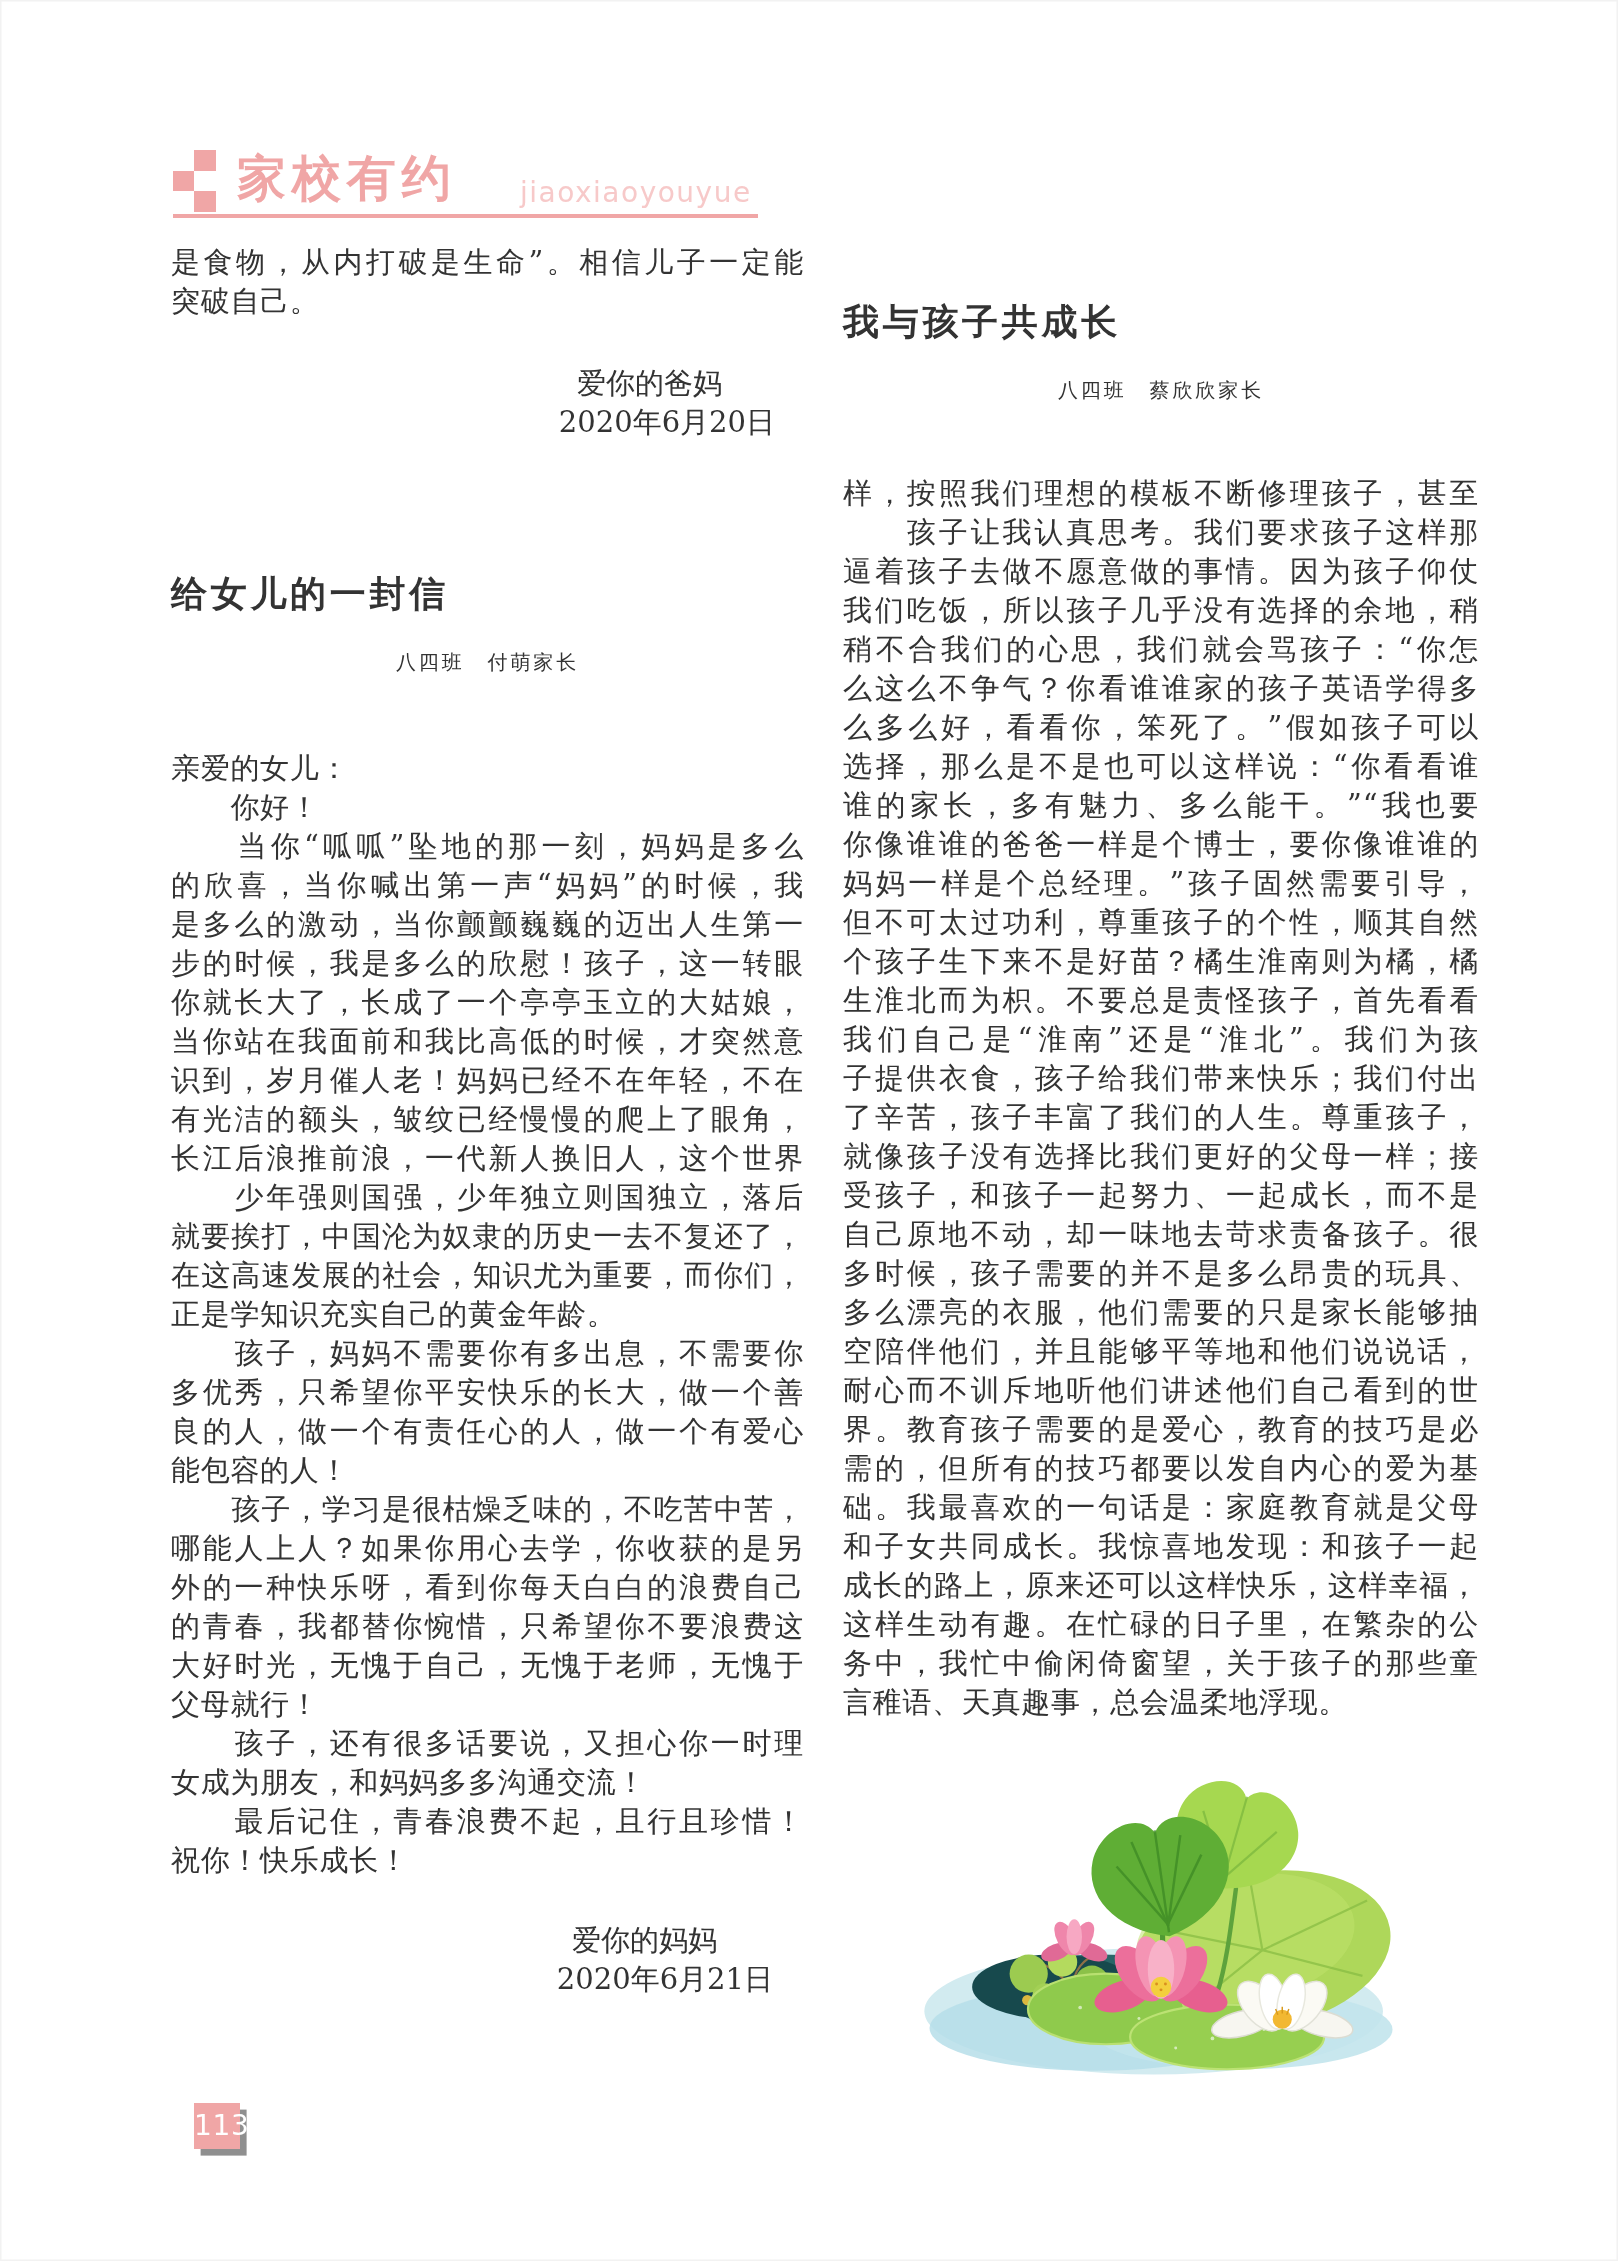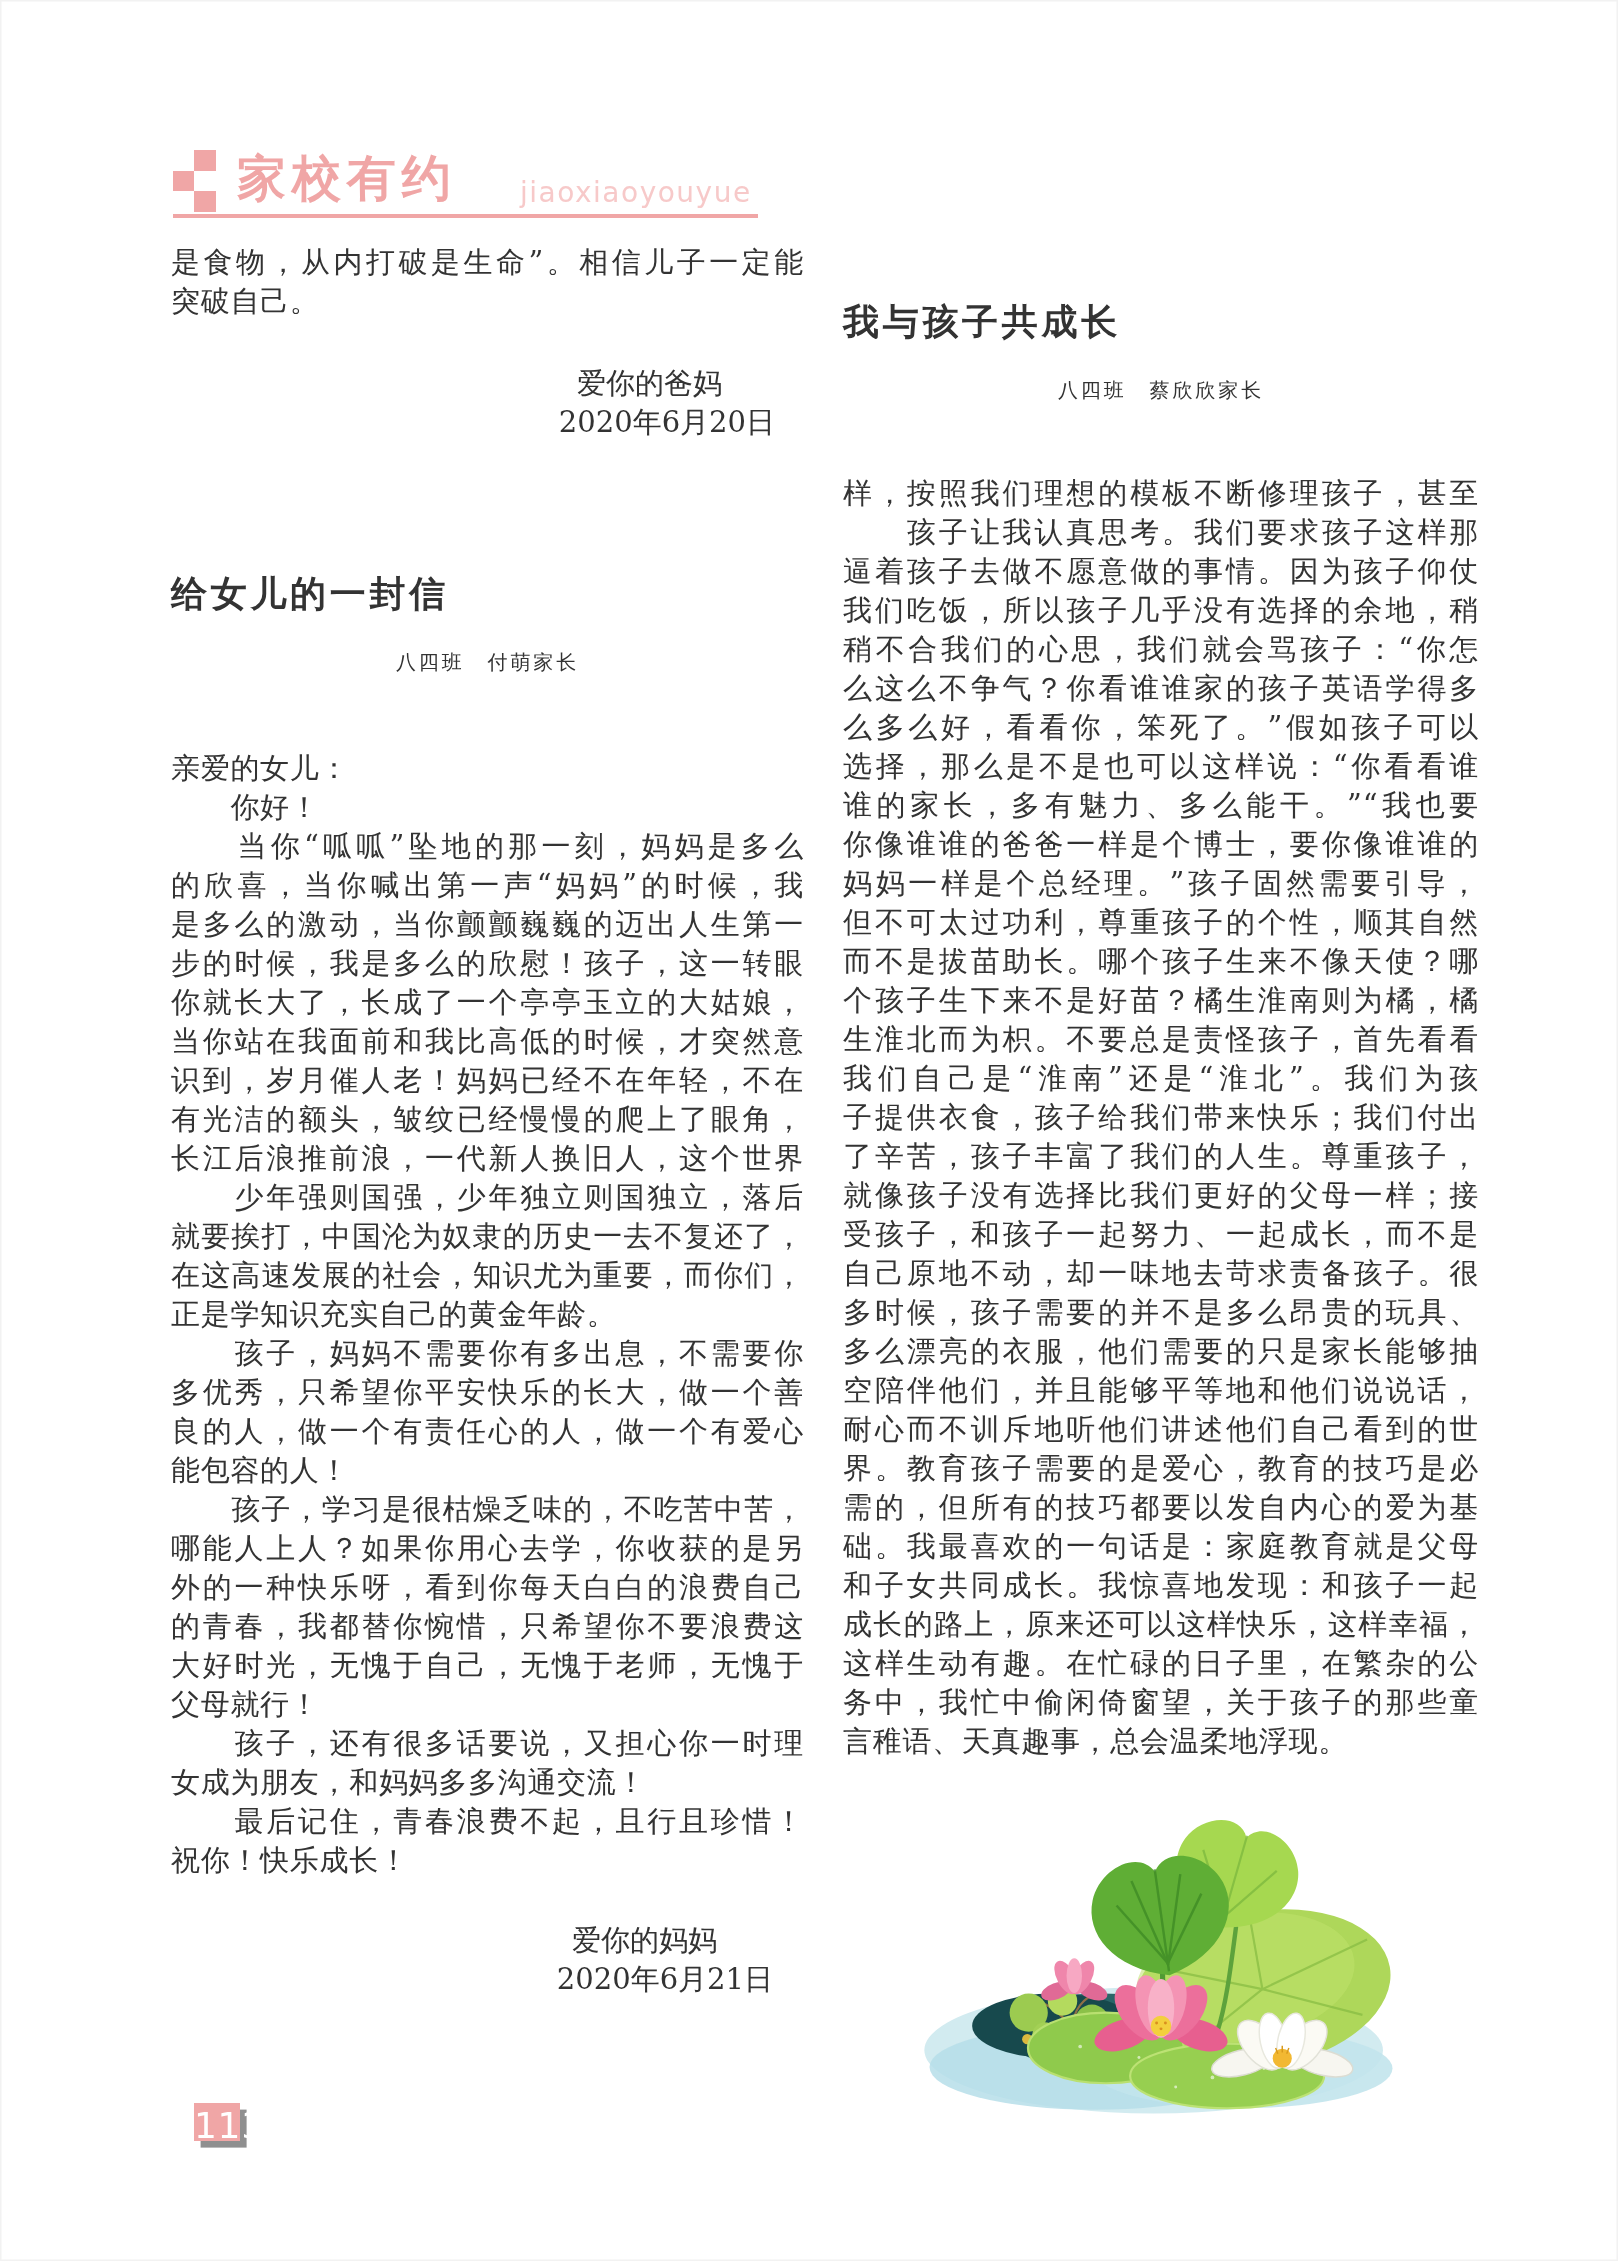--- a/index.html
+++ b/index.html
@@ -58,25 +58,25 @@
     font-size:20px;line-height:35px;letter-spacing:2.9px;
     text-align:center;margin-top:25px;
   }
   .body-text{margin-top:69px;}
   .body-text-r{margin-top:66px;}
 
   .illus{display:block;margin:43px auto 0;}
 
   
   .pagenum{
-    position:absolute;left:194px;top:2103px;width:46px;height:38px;
+    position:absolute;left:194px;top:2103px;width:46px;height:46px;
     background:var(--pink,#f0a6a6);
     box-shadow:6.6px 6.6px 0 0 var(--shadow,#8f8f8f);
     color:#fff;font-family:"DejaVu Sans","Liberation Sans",sans-serif;
-    font-size:36px;line-height:46px;text-align:center;letter-spacing:0.7px;
+    font-size:28px;line-height:46px;text-align:center;letter-spacing:0.7px;
   }
 </style>
 </head>
 <body>
 
 <div class="page">
 
   <div>
     <div class="logo">
       <div class="c c1"></div>
@@ -145,21 +145,20 @@
         <div class="line fill">逼着孩子去做不愿意做的事情。因为孩子仰仗</div>
         <div class="line fill">我们吃饭，所以孩子几乎没有选择的余地，稍</div>
         <div class="line fill">稍不合我们的心思，我们就会骂孩子：“你怎</div>
         <div class="line fill">么这么不争气？你看谁谁家的孩子英语学得多</div>
         <div class="line fill">么多么好，看看你，笨死了。”假如孩子可以</div>
         <div class="line fill">选择，那么是不是也可以这样说：“你看看谁</div>
         <div class="line fill">谁的家长，多有魅力、多么能干。”“我也要</div>
         <div class="line fill">你像谁谁的爸爸一样是个博士，要你像谁谁的</div>
         <div class="line fill">妈妈一样是个总经理。”孩子固然需要引导，</div>
         <div class="line fill">但不可太过功利，尊重孩子的个性，顺其自然</div>
-        <div class="line fill">而不是拔苗助长。哪个孩子生来不像天使？哪</div>
         <div class="line fill">个孩子生下来不是好苗？橘生淮南则为橘，橘</div>
         <div class="line fill">生淮北而为枳。不要总是责怪孩子，首先看看</div>
         <div class="line fill">我们自己是“淮南”还是“淮北”。我们为孩</div>
         <div class="line fill">子提供衣食，孩子给我们带来快乐；我们付出</div>
         <div class="line fill">了辛苦，孩子丰富了我们的人生。尊重孩子，</div>
         <div class="line fill">就像孩子没有选择比我们更好的父母一样；接</div>
         <div class="line fill">受孩子，和孩子一起努力、一起成长，而不是</div>
         <div class="line fill">自己原地不动，却一味地去苛求责备孩子。很</div>
         <div class="line fill">多时候，孩子需要的并不是多么昂贵的玩具、</div>
         <div class="line fill">多么漂亮的衣服，他们需要的只是家长能够抽</div>

